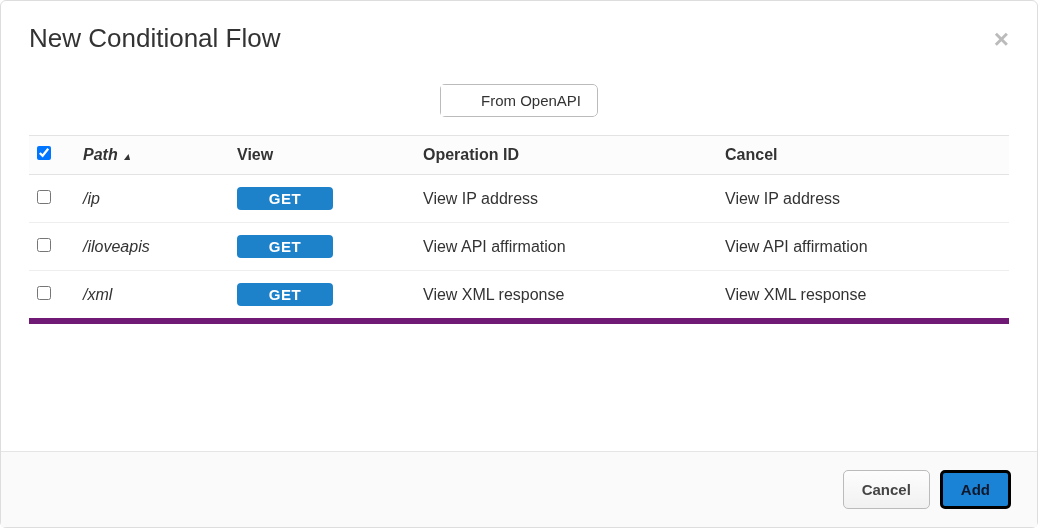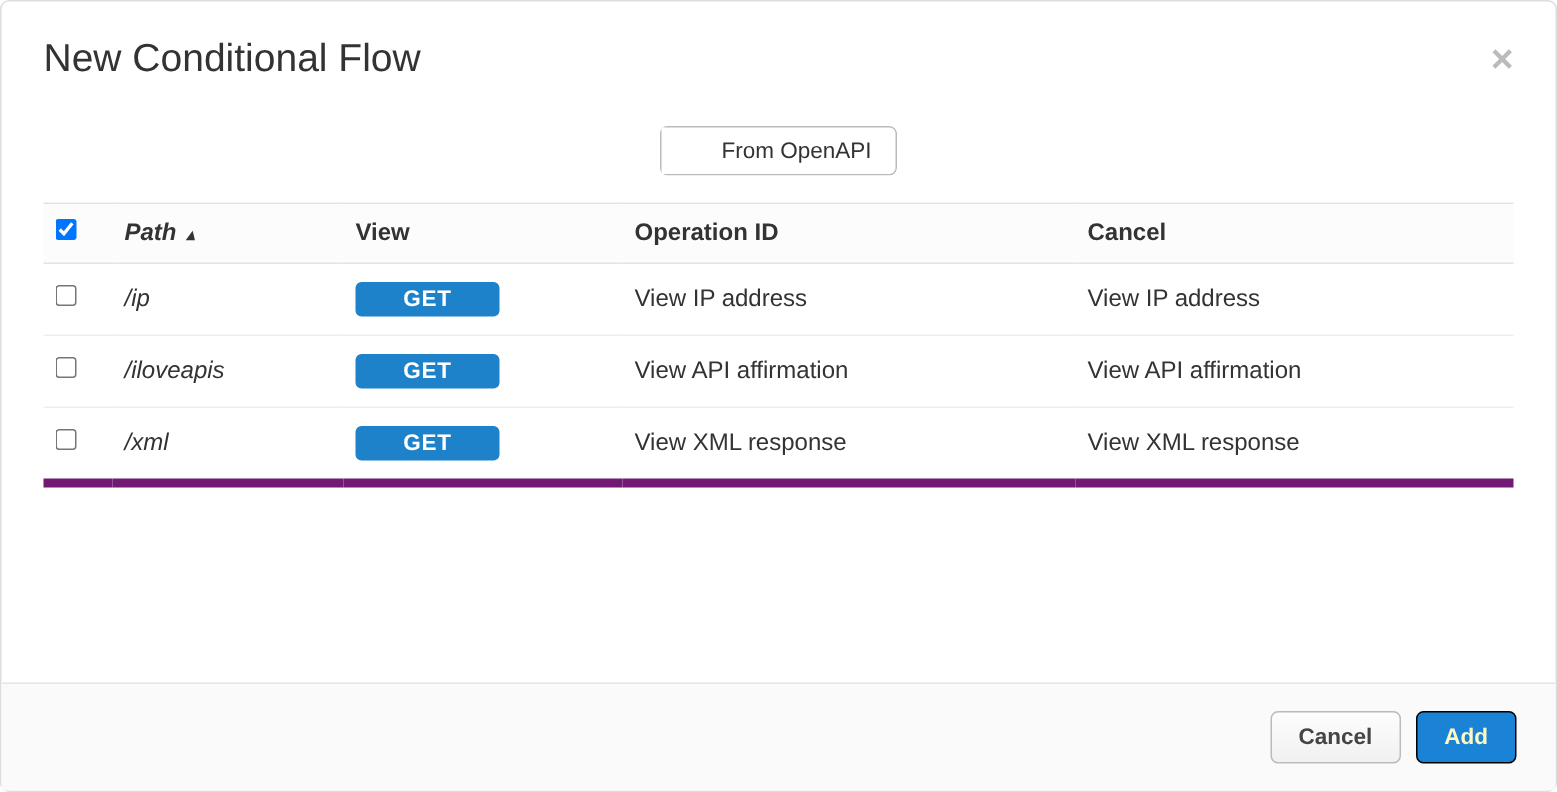--- a/index.html
+++ b/index.html
@@ -129,22 +129,22 @@
       padding: 8px 18px;
       border-radius: 5px;
       cursor: pointer;
       border: 1px solid #bbb;
       background: linear-gradient(#fdfdfd,#f1f1f1);
       color: #444;
       font-weight: 700;
     }
     .btn-primary {
       background: #1a83d6;
-      border: 1px solid #000000;
-      color: #fef9c3;
+      border: 3px solid #000000;
+      color: #0f172a;
     }
   </style>
 </head>
 <body>
 
 <div class="dialog">
   <div class="dialog-header">
     <h1 class="dialog-title">New Conditional Flow</h1>
     <span class="close-btn">×</span>
   </div>

